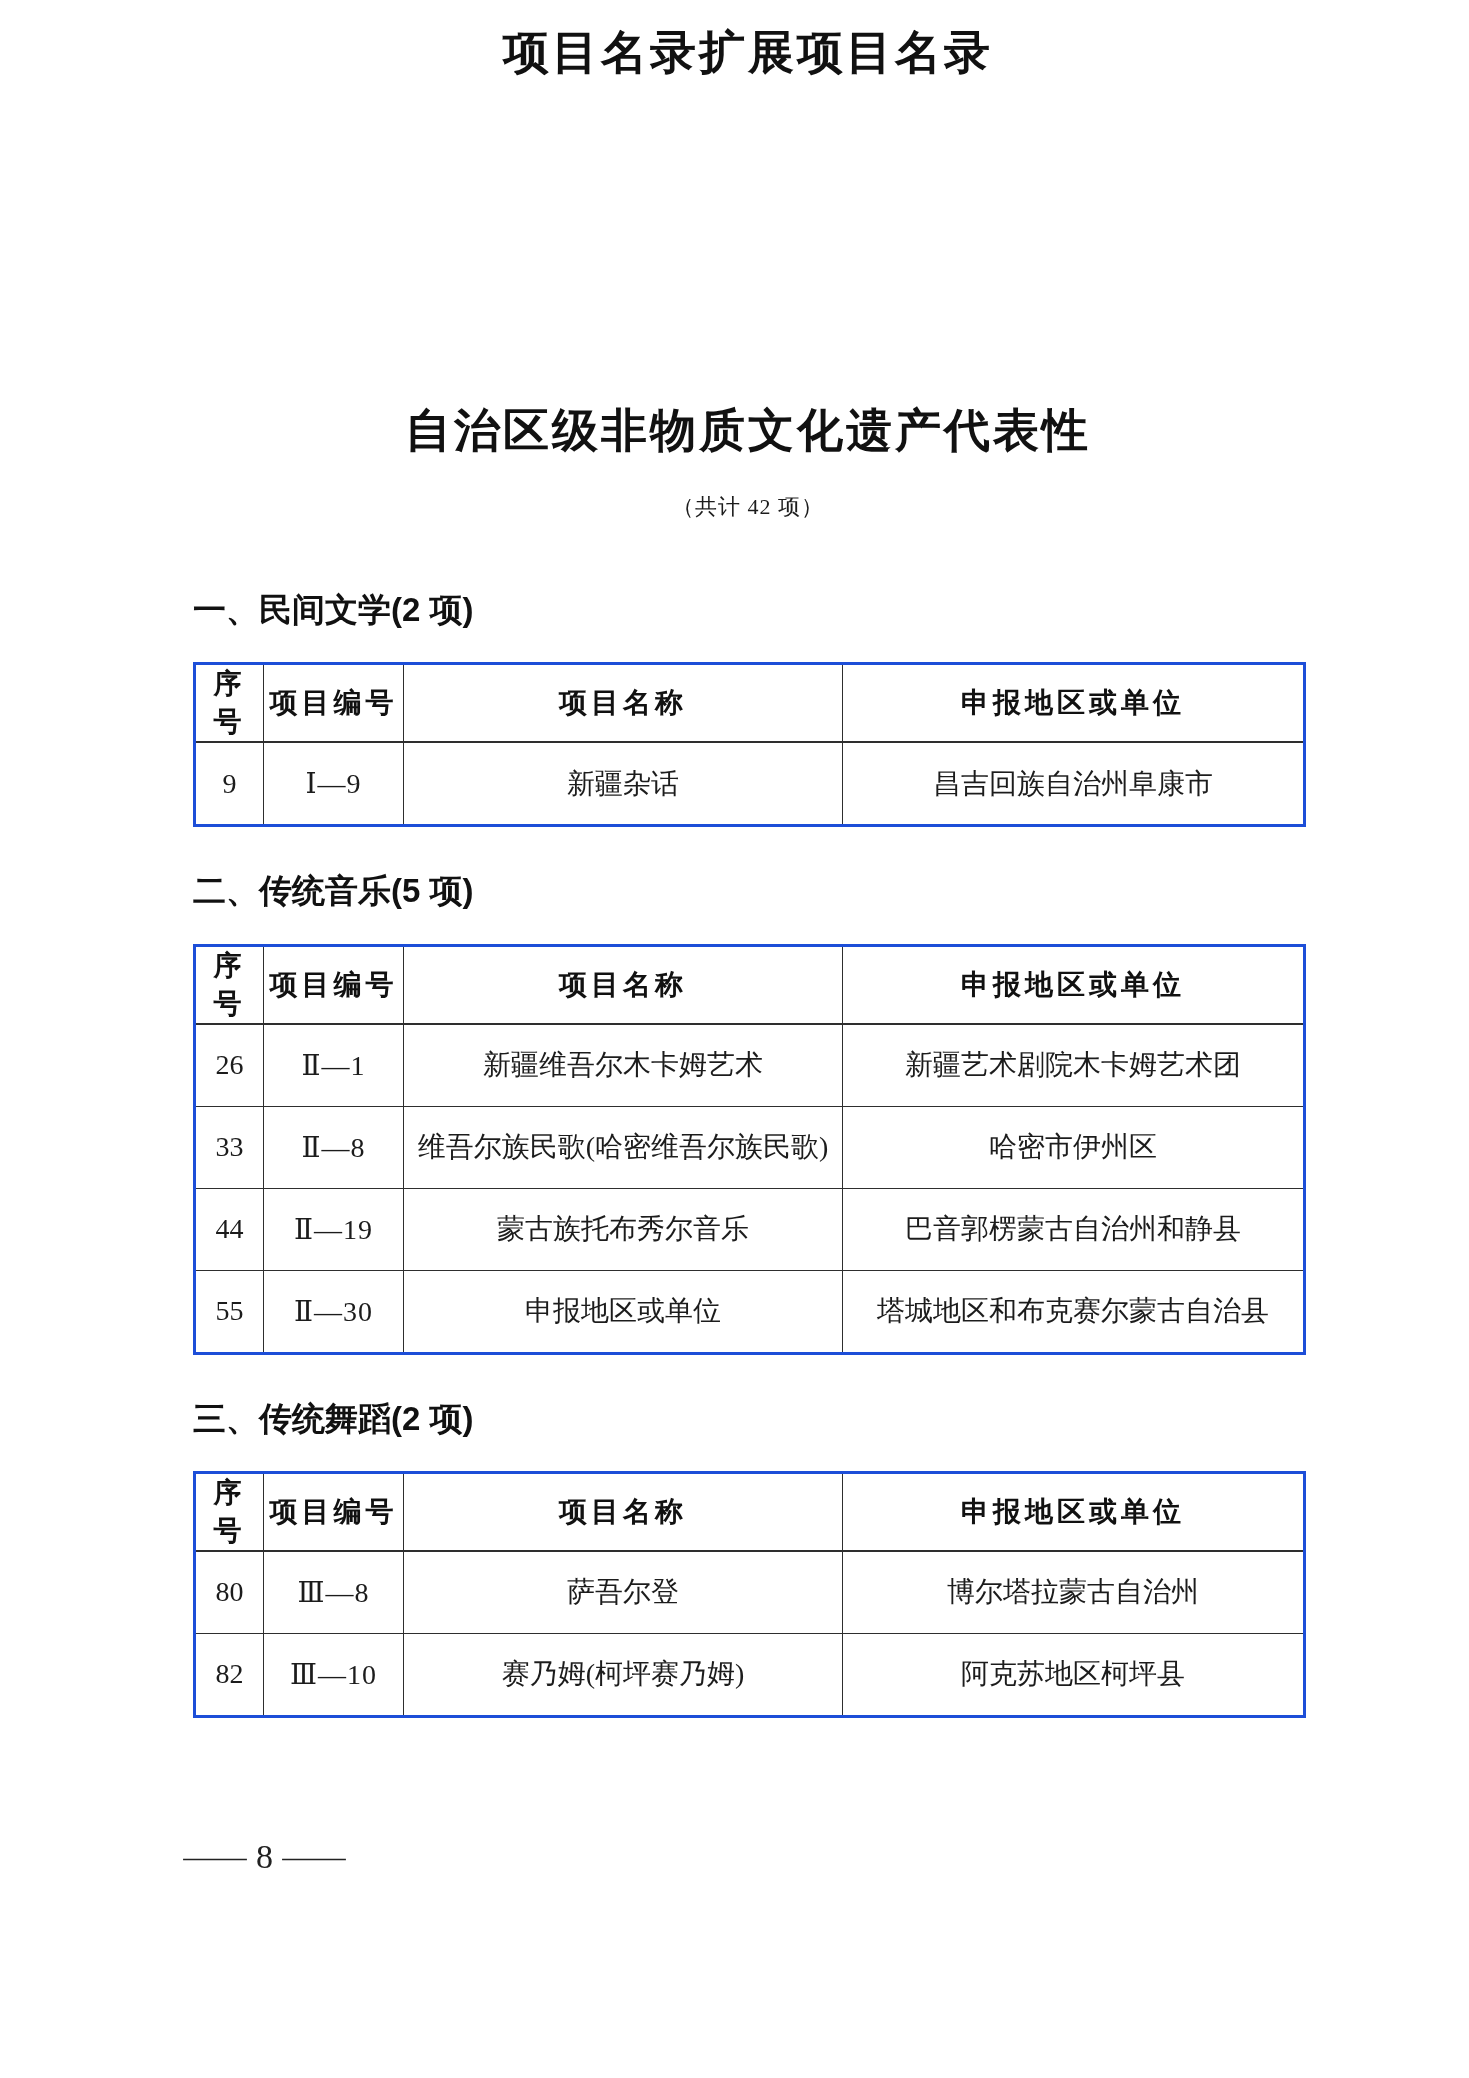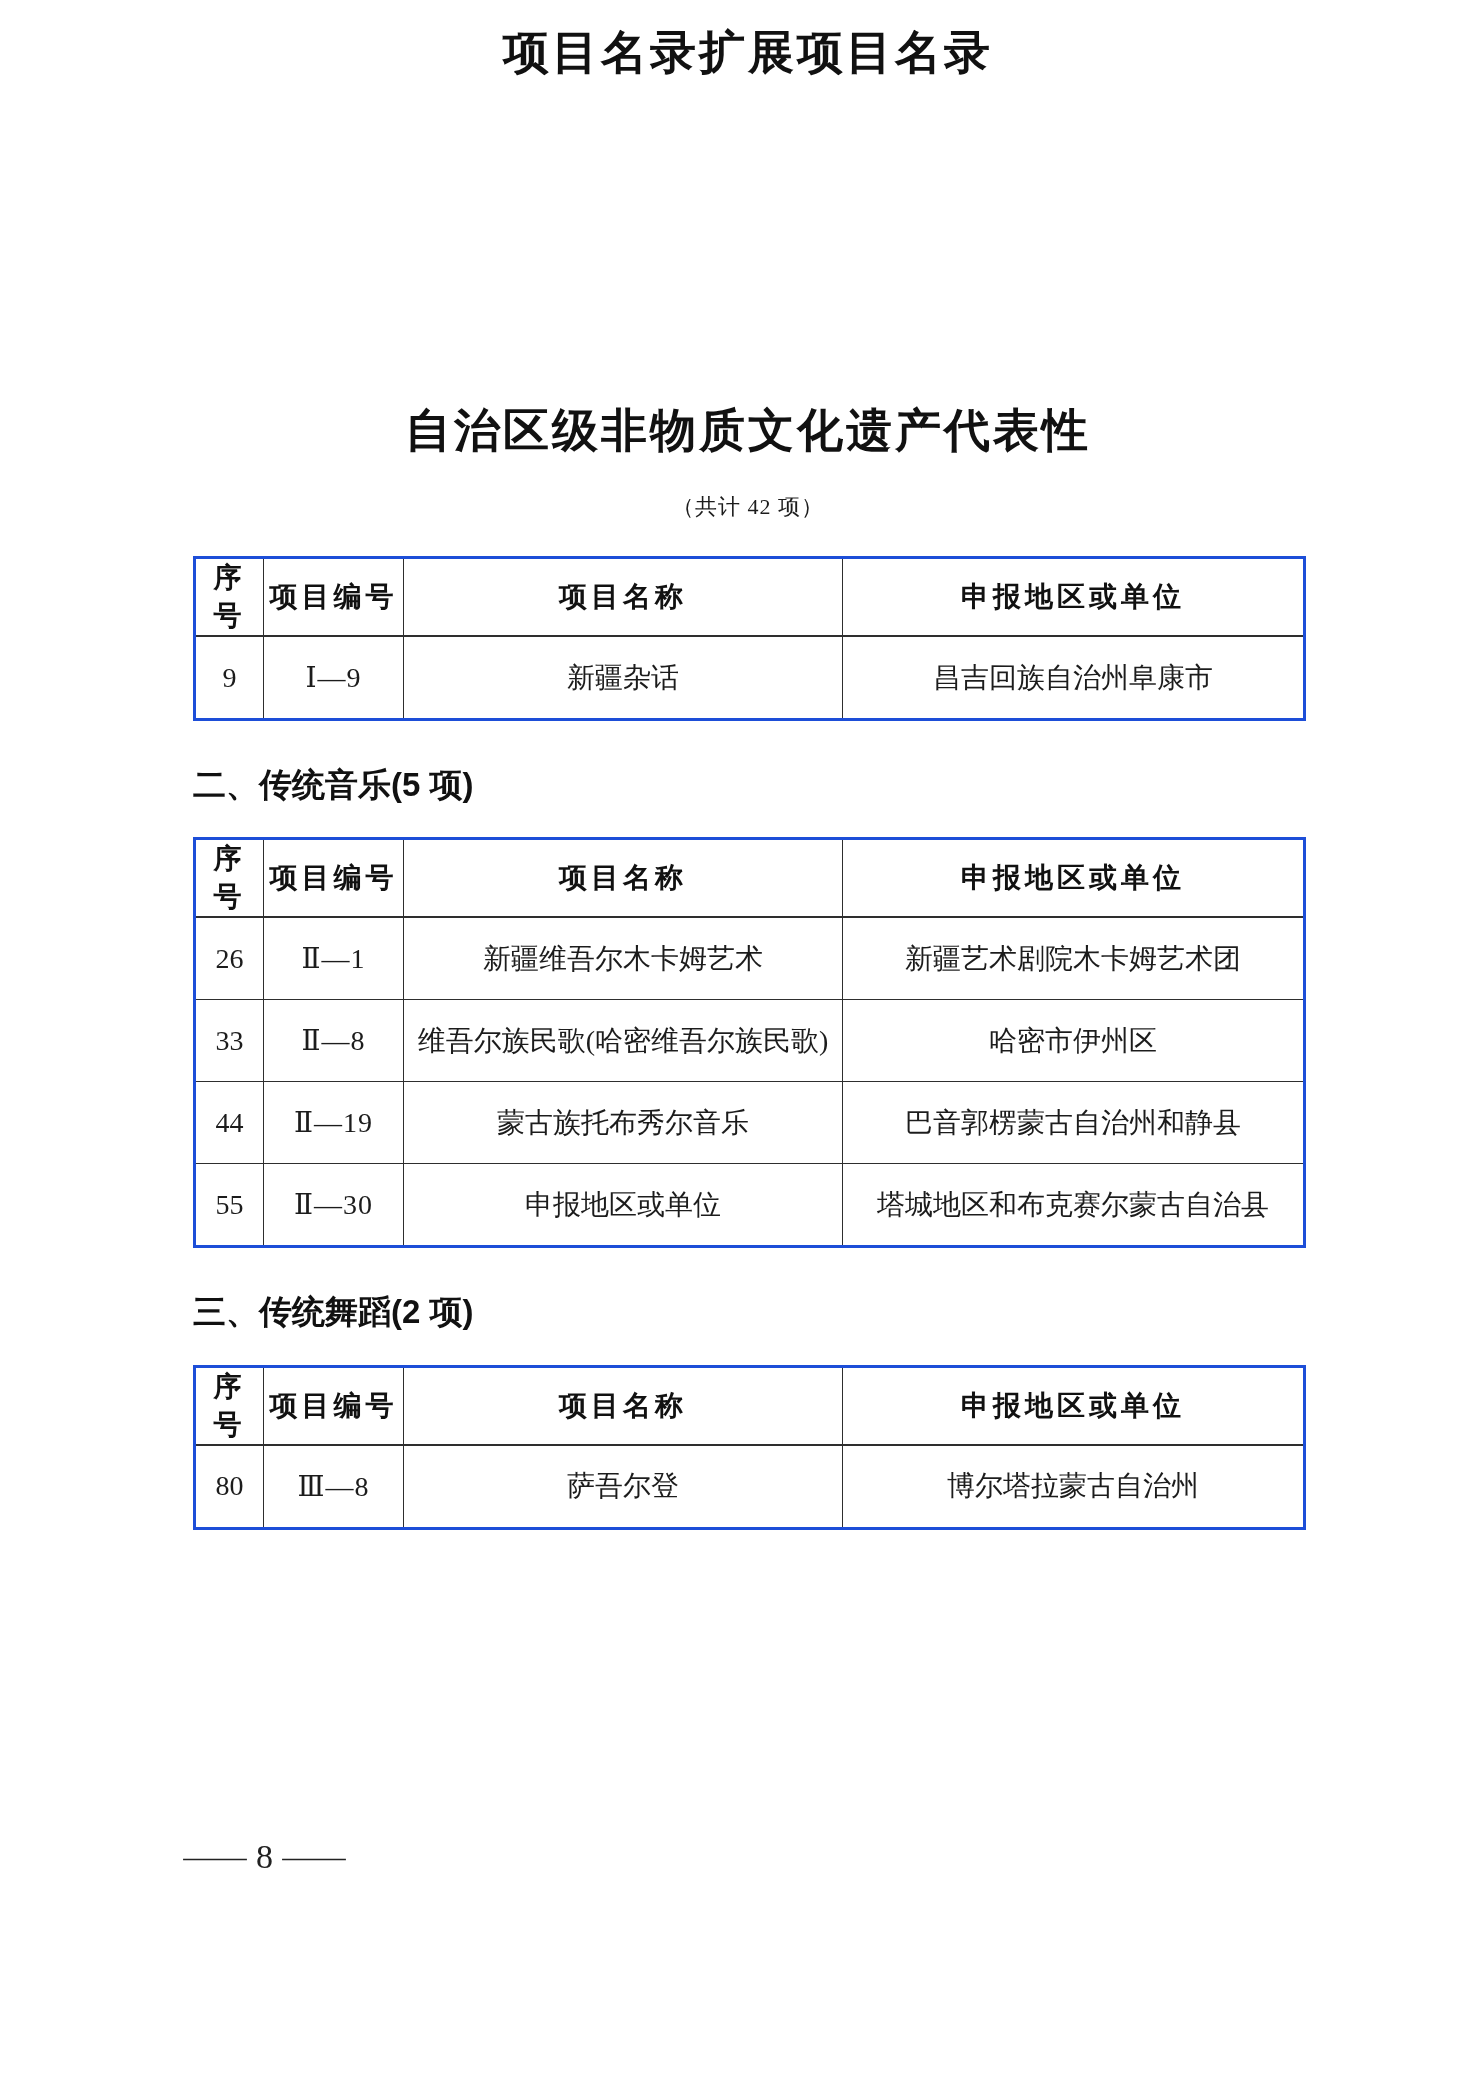--- a/index.html
+++ b/index.html
@@ -111,20 +111,21 @@
 <div class="content">
 
   <header class="doc-header">
     <h1 class="title-line second">项目名录扩展项目名录</h1>
     <h1 class="title-line first">自治区级非物质文化遗产代表性</h1>
     <div class="subtitle">（共计 42 项）</div>
   </header>
 
   <main id="sections-root">
       <section>
+        <h2>一、民间文学(2 项)</h2>
         <table>
           <colgroup>
             <col class="c-seq">
             <col class="c-code">
             <col class="c-name">
             <col class="c-unit">
           </colgroup>
           <thead>
             <tr>
               <th>序号</th>
@@ -205,20 +206,26 @@
               <th>申报地区或单位</th>
             </tr>
           </thead>
           <tbody>
             <tr>
               <td>80</td>
               <td class="code-cell">Ⅲ—8</td>
               <td>萨吾尔登</td>
               <td>博尔塔拉蒙古自治州</td>
             </tr>
+            <tr>
+              <td>82</td>
+              <td class="code-cell">Ⅲ—10</td>
+              <td>赛乃姆(柯坪赛乃姆)</td>
+              <td>阿克苏地区柯坪县</td>
+            </tr>
           </tbody>
         </table>
       </section>
     </main>
 
 </div>
 
 <footer class="page-footer">
   <span class="dash">—</span>
   <span class="page-num">8</span>

